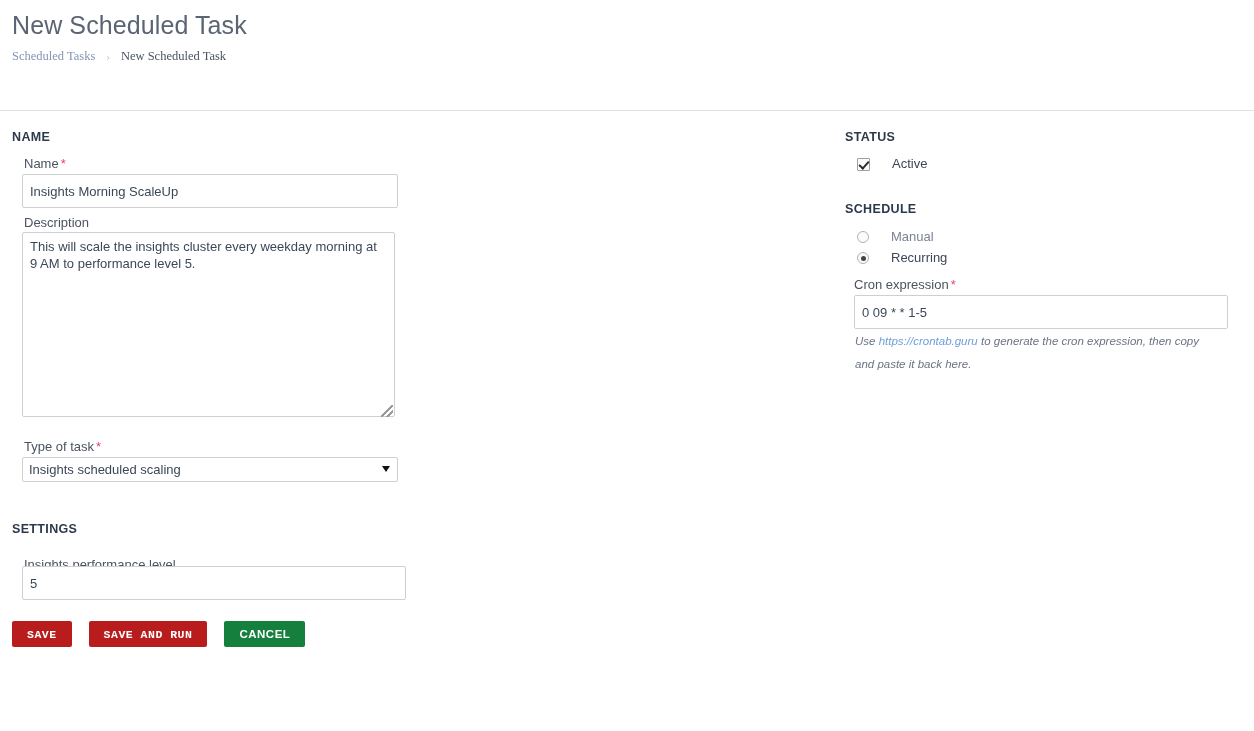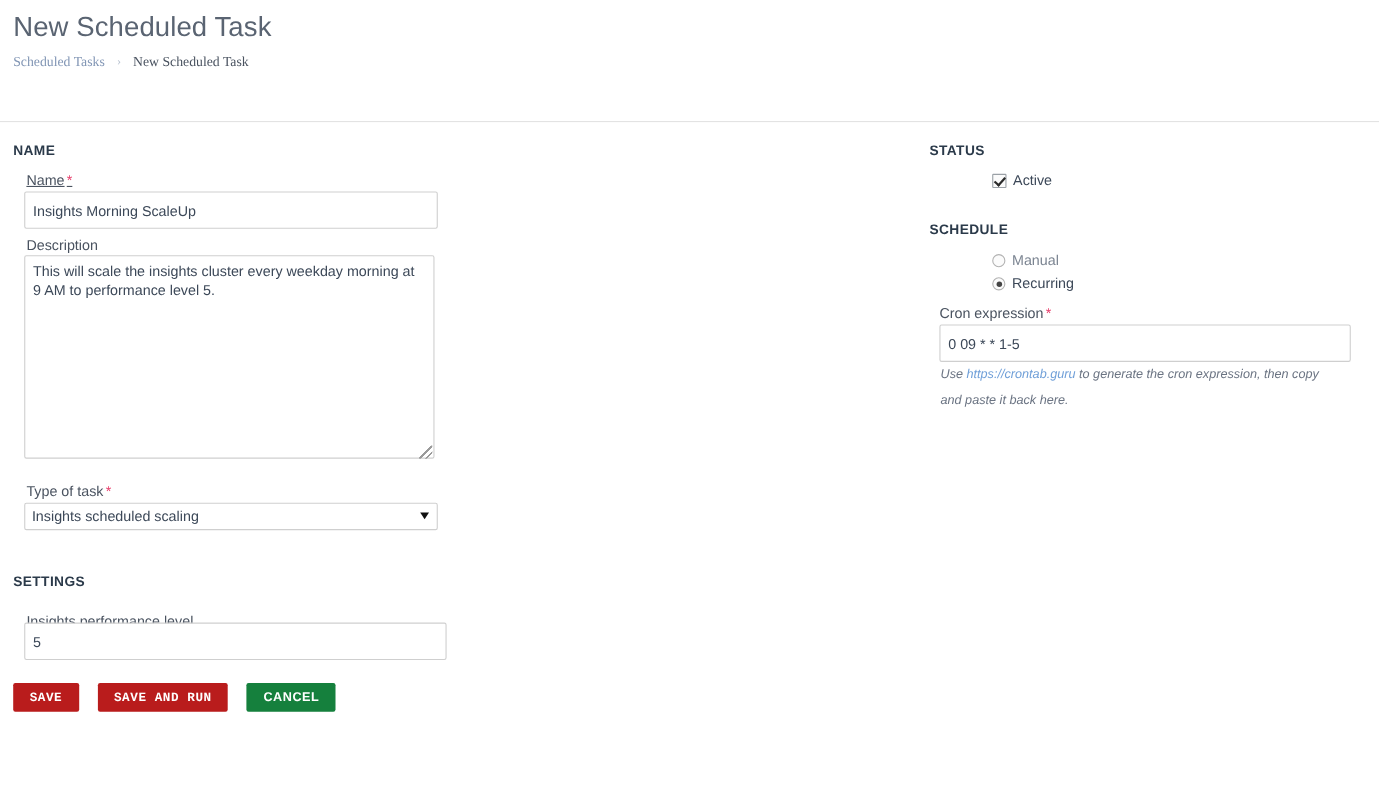--- a/index.html
+++ b/index.html
@@ -58,21 +58,21 @@
     resize: none; line-height: 17px; padding: 5px 7px;
     overflow: hidden;
   }
   select.sel {
     height: 25px; padding: 3px 6px;
     -webkit-appearance: none; -moz-appearance: none; appearance: none;
   }
 
   
   #name-section-title { position: absolute; left: 12px; top: 20px; }
-  #name-label         { position: absolute; left: 24px; top: 46px; text-decoration: underline; }
+  #name-label         { position: absolute; left: 24px; top: 46px; }
   #name-input         { position: absolute; left: 22px; top: 64px; width: 376px; }
   #desc-label         { position: absolute; left: 24px; top: 105px; }
   #desc-textarea      { position: absolute; left: 22px; top: 122px; width: 373px; height: 185px; }
   #type-label         { position: absolute; left: 24px; top: 329px; }
   #type-select-wrap   { position: absolute; left: 22px; top: 347px; width: 376px; height: 25px; }
   #type-select-wrap select { width: 100%; height: 25px; }
   .sel-arrow {
     position: absolute; right: 8px; top: 9px;
     width: 0; height: 0;
     border-left: 4.5px solid transparent;
@@ -92,22 +92,22 @@
     color: #ffffff; height: 26px; padding: 0 15px;
     display: inline-flex; align-items: center; justify-content: center;
     text-transform: uppercase; white-space: nowrap;
   }
   .btn-primary { background: #b91c1c; font-family: Liberation Mono, monospace; }
   .btn-cancel  { background: #15803d; }
 
   
   #status-section-title { position: absolute; left: 0px; top: 20px; }
   .opt-row {
-    display: flex; align-items: center; gap: 6px;
-    font-size: 13px; line-height: 16px; margin-left: 45px;
+    display: flex; align-items: center; gap: 22px;
+    font-size: 13px; line-height: 16px;
   }
   #status-active-row { position: absolute; left: 12px; top: 46px; }
   #schedule-section-title { position: absolute; left: 0px; top: 92px; }
   #sched-manual-row    { position: absolute; left: 12px; top: 119px; }
   #sched-recurring-row { position: absolute; left: 12px; top: 140px; }
 
   .cb {
     width: 13px; height: 13px; border: 1px solid #9aa0a6;
     background: #fbfbfb; border-radius: 1px; position: relative;
     display: inline-block; flex: 0 0 auto;

